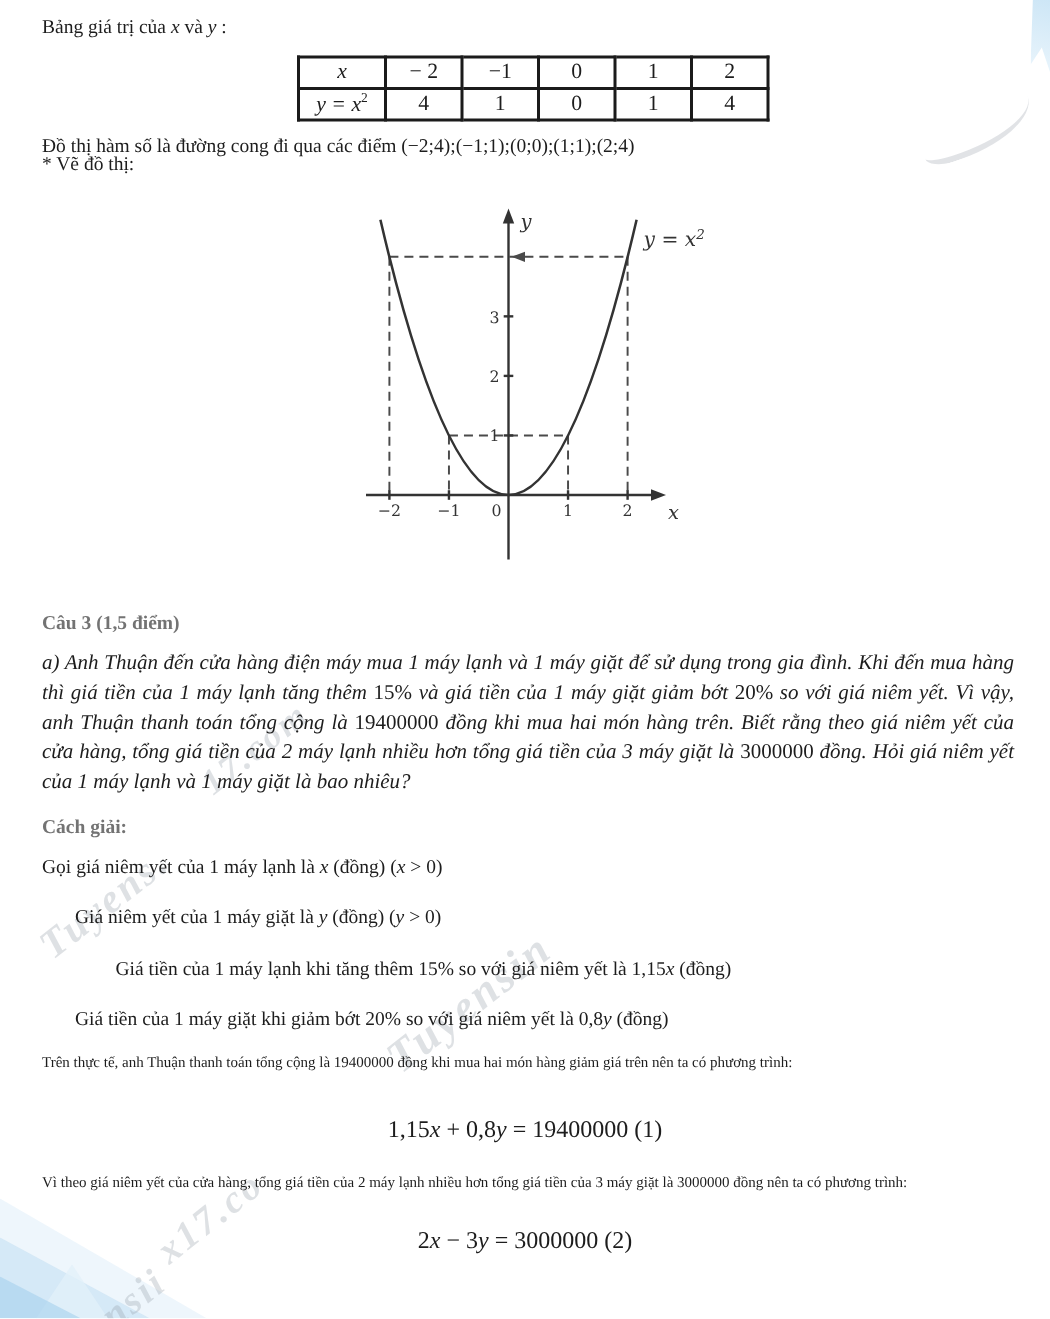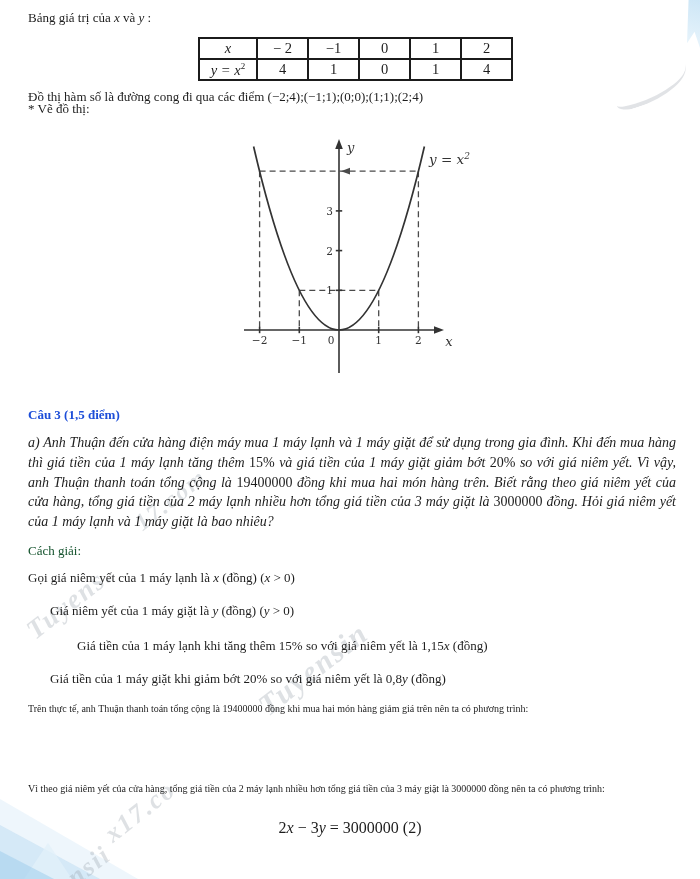--- a/index.html
+++ b/index.html
@@ -3,22 +3,22 @@
 <meta charset="utf-8">
 <style>
   html,body { margin:0; padding:0; background:#ffffff; }
   .page {
     position:relative; width:700px; height:879px; background:#ffffff;
     font-family:"Liberation Serif","DejaVu Serif",serif; color:#1d1d1d;
     overflow:hidden;
   }
   .line { position:absolute; margin:0; font-size:13px; white-space:nowrap; }
   .v { font-style:italic; }
-  .red  { color:#1d4ed8; font-weight:bold; }
-  .blue { color:#14532d; font-weight:normal; }
+  .red  { color:#737373; font-weight:bold; }
+  .blue { color:#737373; font-weight:bold; }
 
   
   .vtable { position:absolute; left:198px; top:37px; border-collapse:collapse; }
   .vtable td {
     border:2px solid #1b1b1b; width:47px; height:19px; padding:0 1px;
     text-align:center; font-size:14.5px; vertical-align:middle;
   }
   .vtable .c0 { width:54px; }
   .vtable sup { font-size:9px; }
 
@@ -163,19 +163,20 @@
   <p class="line" style="left:28px; top:570px;"><span>Gọi giá niêm yết của 1 máy lạnh là </span><i class="v">x</i><span> (đồng) (</span><i class="v">x</i><span> &gt; 0)</span></p>
 
   <p class="line" style="left:50px; top:603px;"><span>Giá niêm yết của 1 máy giặt là </span><i class="v">y</i><span> (đồng) (</span><i class="v">y</i><span> &gt; 0)</span></p>
 
   <p class="line" style="left:62px; top:638px;margin-left:15px;"><span>Giá tiền của 1 máy lạnh khi tăng thêm 15% so với giá niêm yết là 1,15</span><i class="v">x</i><span> (đồng)</span></p>
 
   <p class="line" style="left:50px; top:671px;"><span>Giá tiền của 1 máy giặt khi giảm bớt 20% so với giá niêm yết là 0,8</span><i class="v">y</i><span> (đồng)</span></p>
 
   <p class="para" style="top:698px;">Trên thực tế, anh Thuận thanh toán tổng cộng là 19400000 đồng khi mua hai món hàng giảm giá trên nên ta có phương trình:</p>
 
+  <p class="eq" style="top:745px;"><span>1,15</span><i class="v">x</i><span> + 0,8</span><i class="v">y</i><span> = 19400000 (1)</span></p>
 
   <p class="para" style="top:778px;">Vì theo giá niêm yết của cửa hàng, tổng giá tiền của 2 máy lạnh nhiều hơn tổng giá tiền của 3 máy giặt là 3000000 đồng nên ta có phương trình:</p>
 
   <p class="eq" style="top:819px;"><span>2</span><i class="v">x</i><span> − 3</span><i class="v">y</i><span> = 3000000 (2)</span></p>
 
 
 </div>
 
 </body></html>

